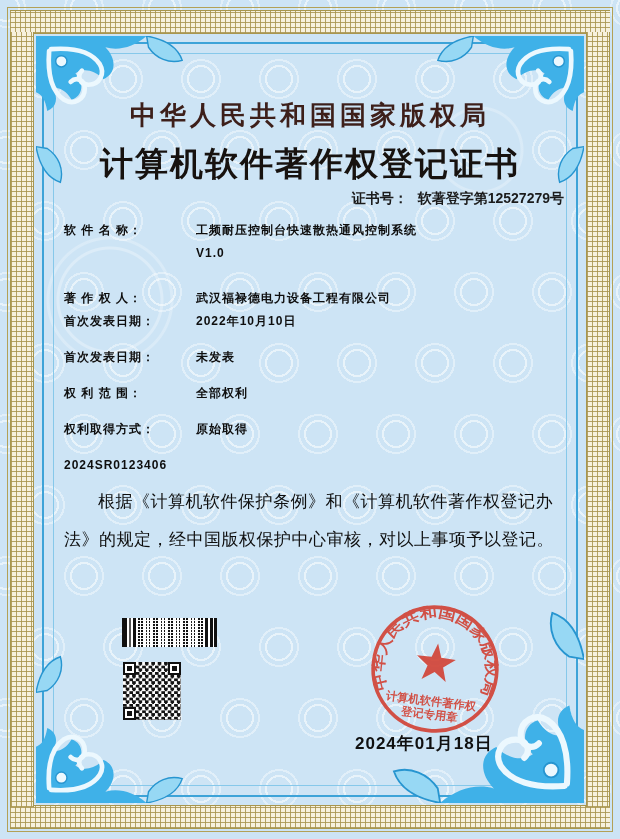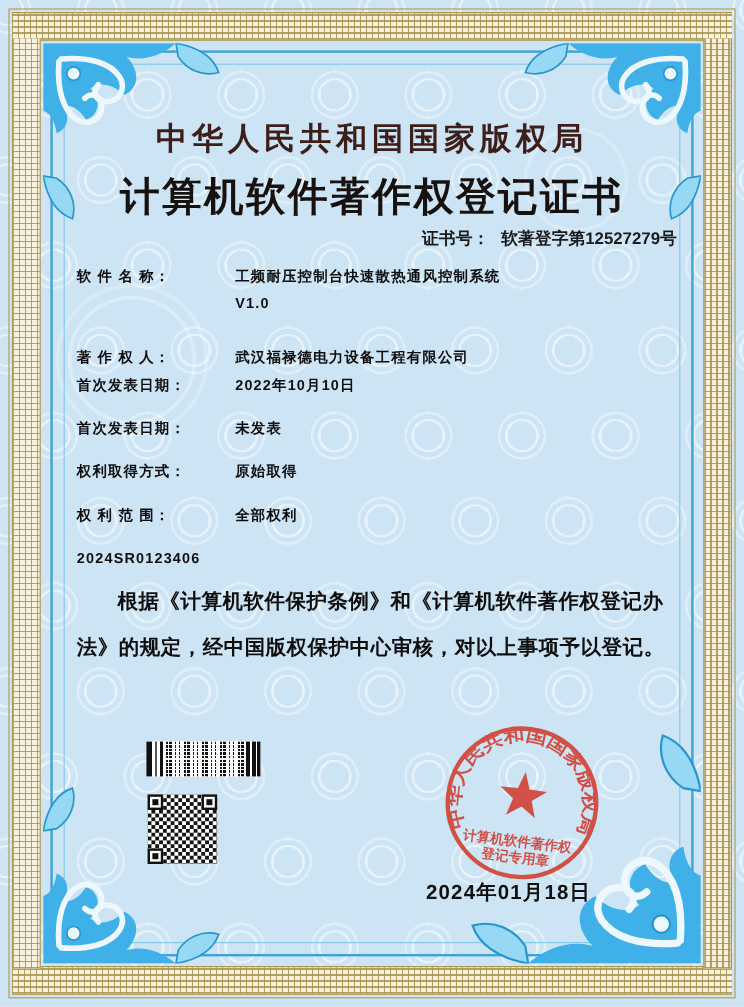--- a/index.html
+++ b/index.html
@@ -43,21 +43,21 @@
     font-size:33px;font-weight:700;letter-spacing:2px;color:#17120f;}
   .cert-no-line{position:absolute;top:190px;right:56px;z-index:3;
     font-size:14px;font-weight:700;color:#1b1b1b;font-family:"Liberation Sans","DejaVu Sans",sans-serif;}
   .cert-no-line .lbl{margin-right:10px;}
   .fields{position:absolute;left:64px;right:48px;top:219px;z-index:3;
     font-family:"Liberation Sans","DejaVu Sans",sans-serif;color:#0e0e0e;}
   .field-row{display:flex;font-size:12px;font-weight:700;line-height:23px;letter-spacing:1px;}
   .field-label{width:132px;flex-shrink:0;white-space:nowrap;}
   .field-value{flex:1;}
   .gap-md{margin-bottom:22px}.gap-lg{}.gap-sm{margin-bottom:13px}
-  .statement{margin-top:6px;font-size:17px;font-weight:700;line-height:38px;
+  .statement{margin-top:6px;font-size:17px;font-weight:400;line-height:38px;
     text-indent:2em;letter-spacing:.5px;color:#0e0e0e;}
   
   .barcode{position:absolute;left:122px;top:618px;width:95px;height:29px;display:flex;z-index:3;background:#fff;}
   .bc-left{width:16px;background:repeating-linear-gradient(90deg,#101010 0 5px,#fff 5px 7px,#555 7px 9px,#fff 9px 11px,#101010 11px 14px,#fff 14px 16px);}
   .bc-mid{flex:1;background-image:
       repeating-linear-gradient(0deg, rgba(255,255,255,0) 0 2px, rgba(255,255,255,.95) 2px 3px, rgba(255,255,255,0) 3px 5px, rgba(255,255,255,.95) 5px 6px),
       repeating-linear-gradient(90deg,#141414 0 2px,#fff 2px 3px,#101010 3px 5px,#fff 5px 8px,#222 8px 9px,#fff 9px 11px,#141414 11px 12px,#fff 12px 15px);}
   .bc-right{width:12px;background:repeating-linear-gradient(90deg,#101010 0 3px,#fff 3px 5px,#101010 5px 8px,#fff 8px 9px,#101010 9px 12px);}
   .qrcode{position:absolute;left:123px;top:662px;width:58px;height:58px;z-index:3;background-color:#fff;
     background-image:repeating-conic-gradient(#141414 0% 25%, #ffffff 0% 50%);
@@ -130,26 +130,26 @@
     </div>
     <div class="field-row gap-sm">
       <div class="field-label">首次发表日期：</div>
       <div class="field-value">2022年10月10日</div>
     </div>
     <div class="field-row gap-sm">
       <div class="field-label">首次发表日期：</div>
       <div class="field-value">未发表</div>
     </div>
     <div class="field-row gap-sm">
+      <div class="field-label">权 利 范 围：</div>
+      <div class="field-value">全部权利</div>
+    </div>
+    <div class="field-row gap-sm">
       <div class="field-label">权利取得方式：</div>
       <div class="field-value">原始取得</div>
-    </div>
-    <div class="field-row gap-sm">
-      <div class="field-label">权 利 范 围：</div>
-      <div class="field-value">全部权利</div>
     </div>
     <div class="field-row">
       <div class="field-value">2024SR0123406</div>
     </div>
     <div class="statement">根据《计算机软件保护条例》和《计算机软件著作权登记办法》的规定，经中国版权保护中心审核，对以上事项予以登记。</div>
   </div>
 
   <div class="barcode">
     <div class="bc-left"></div>
     <div class="bc-mid"></div>

